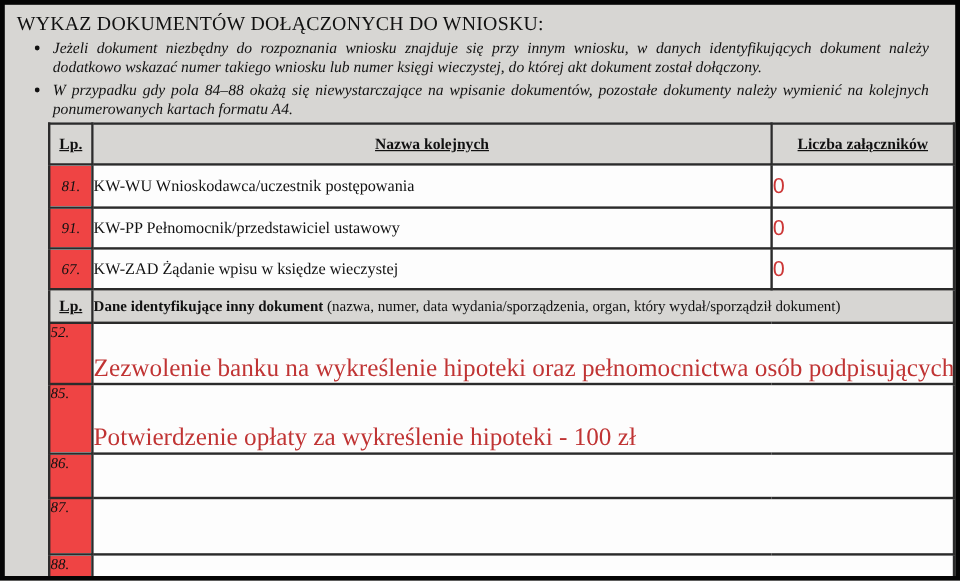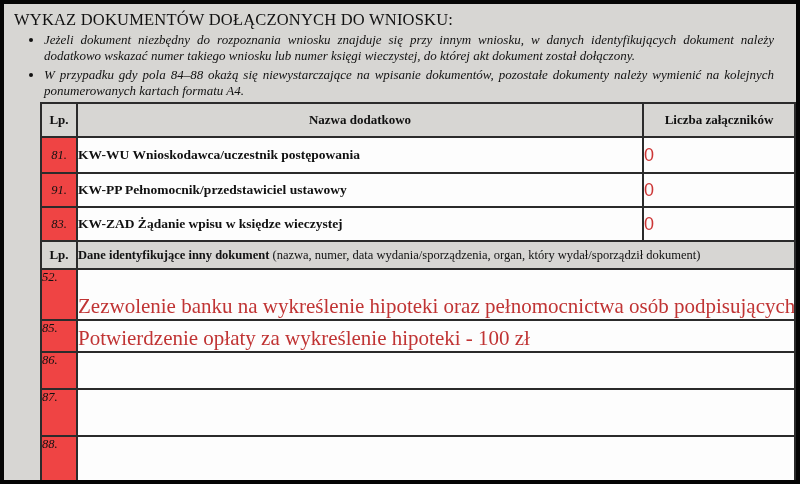--- a/index.html
+++ b/index.html
@@ -50,20 +50,21 @@
     overflow: hidden;
   }
   .col-lp { width: 36px; }
   .col-count { width: 152px; }
   th.hdr {
     background: #d7d6d3;
     font-size: 13px;
     font-weight: bold;
     text-align: center;
     vertical-align: middle;
+    text-decoration: underline;
   }
   th.hdr-docs {
     background: #d7d6d3;
     font-size: 12.5px;
     text-align: left;
     vertical-align: middle;
     padding: 2px 4px 2px 8px;
     font-weight: normal;
     white-space: nowrap;
     margin-left: 16px;
@@ -79,21 +80,20 @@
   td.lp-top {
     vertical-align: top;
     text-align: left;
     padding: 3px 0 0 7px;
   }
   td.formname {
     font-size: 13.5px;
     vertical-align: middle;
     padding-left: 8px;
     background: #fdfdfd;
-    font-weight: bold;
   }
   td.count {
     font-family: "Liberation Sans", sans-serif;
     font-size: 18px;
     color: #cc3636;
     vertical-align: middle;
     padding-left: 9px;
     background: #fdfdfd;
   }
   td.entry {
@@ -104,21 +104,21 @@
     background: #fdfdfd;
     white-space: nowrap;
   }
   
   tr.h-hdr1  { height: 34px; }
   tr.h-r81   { height: 36px; }
   tr.h-r82   { height: 34px; }
   tr.h-r83   { height: 34px; }
   tr.h-hdr2  { height: 28px; }
   tr.h-r84   { height: 51px; }
-  tr.h-r85   { height: 32px; }
+  tr.h-r85   { height: 58px; }
   tr.h-r86   { height: 37px; }
   tr.h-r87   { height: 47px; }
   tr.h-r88   { height: 46px; }
 </style>
 </head>
 <body>
 
 <div class="page">
 
   <div class="title">WYKAZ DOKUMENTÓW DOŁĄCZONYCH DO WNIOSKU:</div>
@@ -131,38 +131,38 @@
   <table class="doc-table">
     <colgroup>
       <col class="col-lp">
       <col>
       <col class="col-count">
     </colgroup>
 
     <tbody>
         <tr class="h-hdr1">
       <th class="hdr">Lp.</th>
-      <th class="hdr">Nazwa dodatkowo</th>
+      <th class="hdr">Nazwa kolejnych</th>
       <th class="hdr">Liczba załączników</th>
     </tr>
 
     <tr class="h-r81">
       <td class="lp">81.</td>
       <td class="formname">KW-WU Wnioskodawca/uczestnik postępowania</td>
       <td class="count">0</td>
     </tr>
 
     <tr class="h-r82">
       <td class="lp">91.</td>
       <td class="formname">KW-PP Pełnomocnik/przedstawiciel ustawowy</td>
       <td class="count">0</td>
     </tr>
 
     <tr class="h-r83">
-      <td class="lp">83.</td>
+      <td class="lp">67.</td>
       <td class="formname">KW-ZAD Żądanie wpisu w księdze wieczystej</td>
       <td class="count">0</td>
     </tr>
 
     <tr class="h-hdr2">
       <th class="hdr">Lp.</th>
       <th class="hdr-docs" colspan="2">
         <span class="b">Dane identyfikujące inny dokument</span><span> (nazwa, numer, data wydania/sporządzenia, organ, który wydał/sporządził dokument)</span>
       </th>
     </tr>

